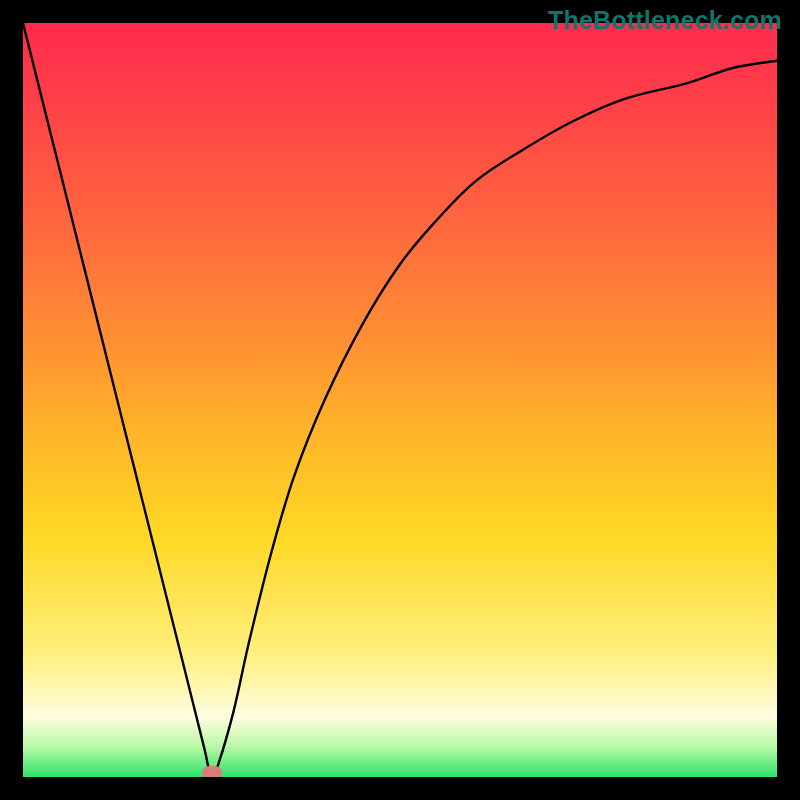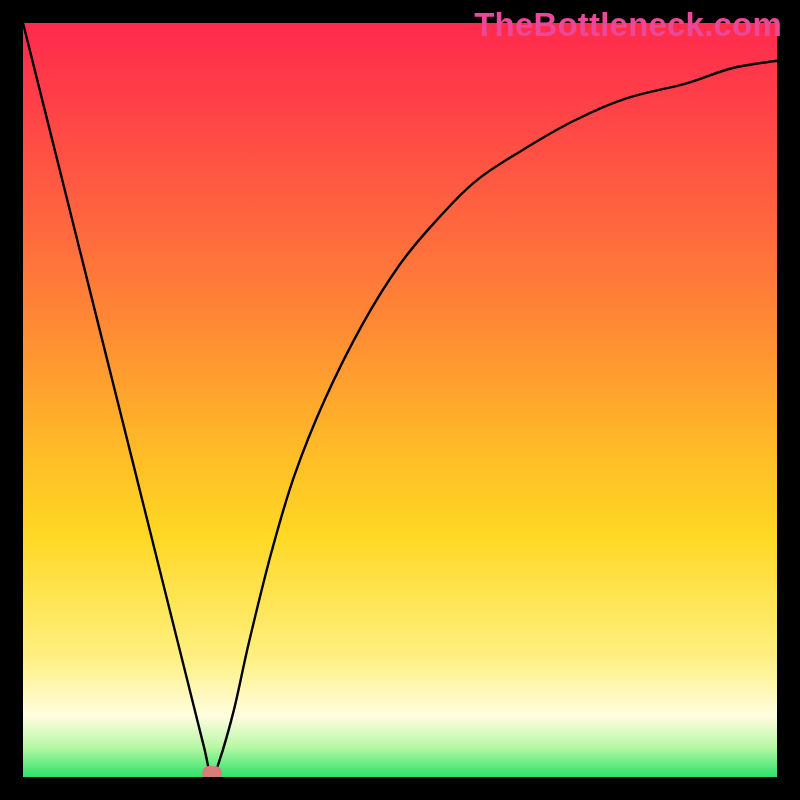--- a/index.html
+++ b/index.html
@@ -14,22 +14,22 @@
   .outer {
     position: relative;
     width: 800px;
     height: 800px;
     background: #000;
   }
   .watermark {
     position: absolute;
     top: 6px;
     right: 18px;
-    color: #ec4899;
-    font-size: 33px;
+    color: #0f766e;
+    font-size: 25px;
     font-weight: 600;
     letter-spacing: 0.2px;
     z-index: 10;
   }
   .plot-frame {
     position: absolute;
     left: 23px;
     top: 23px;
     width: 754px;
     height: 754px;

